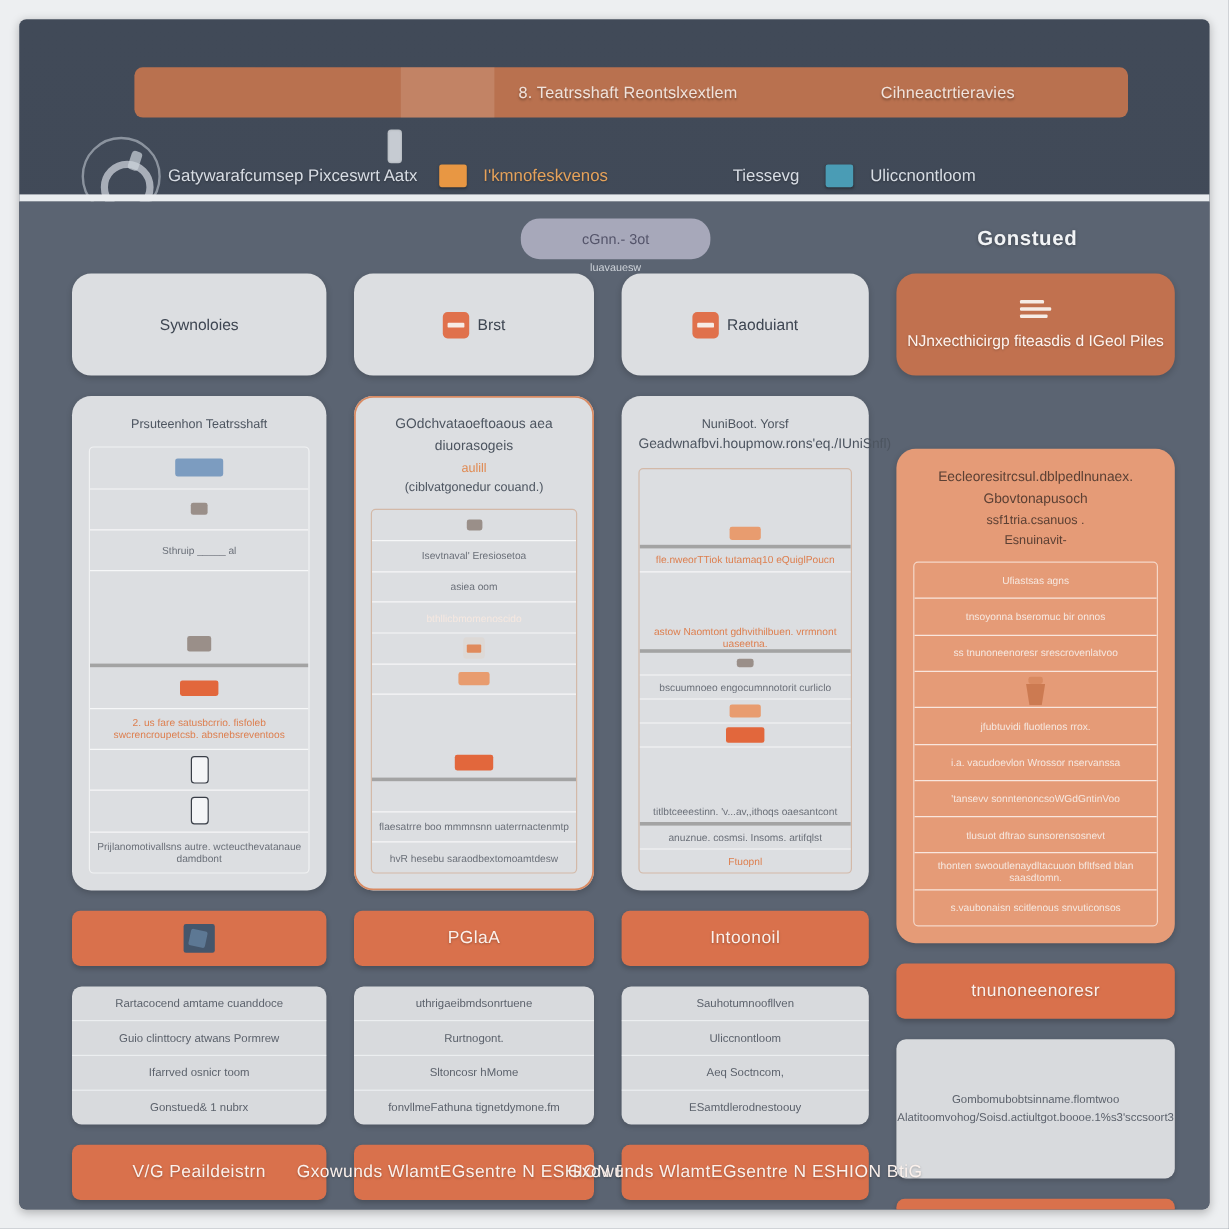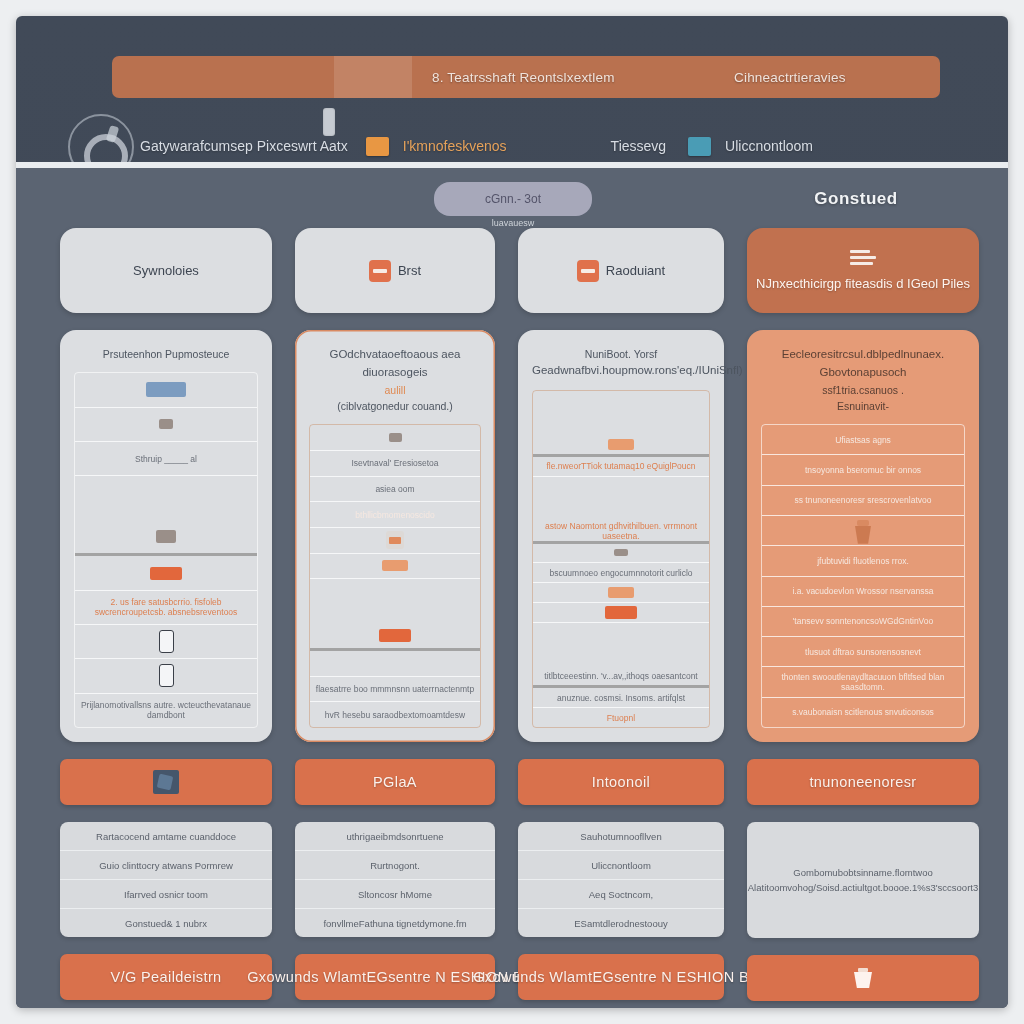--- a/index.html
+++ b/index.html
@@ -119,21 +119,21 @@
   .col.c2{width:200px;}
   .col.c3{width:206px;}
   .col.c4{width:232px;}
 
   
   .card{
     background:#dcdee1;border-radius:16px;
     box-shadow:0 2px 5px rgba(0,0,0,.18);
   }
   .card.orange{background:#c1714f;}
-  .card.orange-lt{background:#e59b77;}
+  .card.orange-lt{background:#e59b77;margin-top:44px;}
 
   .hdr-card{
     height:85px;display:flex;align-items:center;justify-content:center;
     gap:7px;
   }
   .hdr-card .ht{
     font-size:13px;color:#3e4652;filter:blur(.45px);white-space:nowrap;
   }
   .hdr-card.orange .ht{color:#fdf4ef;text-shadow:0 1px 2px rgba(0,0,0,.25);}
   .hdr-card .sq{
@@ -321,21 +321,21 @@
     <div class="right-title">Gonstued</div>
 
     <div class="cols">
 
       <div class="col c1">
         <div class="card hdr-card">
           <span class="ht">Sywnoloies</span>
         </div>
 
         <div class="card body-card">
-          <div class="bc-title">Prsuteenhon Pupmosteuce</div>
+          <div class="bc-title">Prsuteenhon Teatrsshaft</div>
           <div class="inner-panel plain">
             <div class="ip-row">
               <span class="chip blue"></span>
             </div>
             <div class="ip-row">
               <span class="chip gray" style="width:14px;height:10px"></span>
             </div>
             <div class="ip-row">Sthruip _____ al</div>
             <div class="ip-row sep-orange">
               <span class="chip gray"></span>

